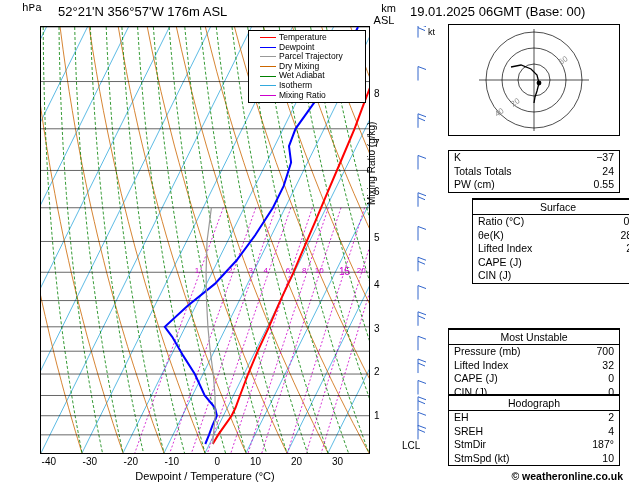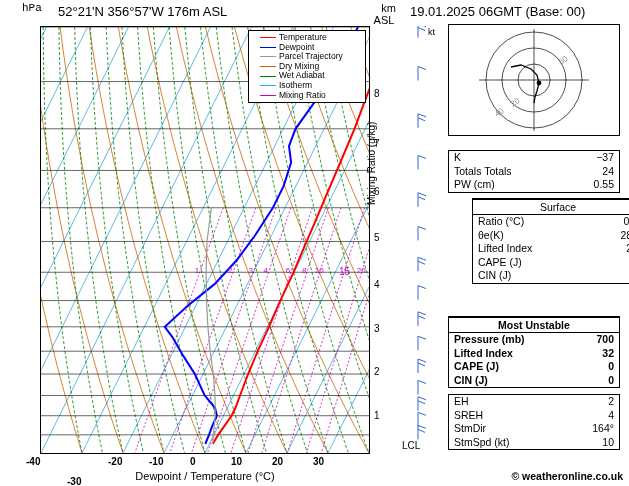--- a/index.html
+++ b/index.html
@@ -8,39 +8,39 @@
   
   #hpa-label{left:22px;top:2px;font-size:11px;color:#000;font-family:Liberation Mono, monospace;}
   #title{left:58px;top:4px;font-size:13px;color:#000;}
   #km-label{left:372px;top:2px;font-size:11px;color:#000;text-align:right;width:24px;}
   #asl-label{left:372px;top:14px;font-size:11px;color:#000;text-align:center;width:24px;}
   #right-title{left:410px;top:4px;font-size:13px;color:#000;}
   
   #plot{left:40px;top:26px;width:330px;height:428px;border:1px solid #000;box-sizing:border-box;background:#fff;overflow:hidden;}
   #plotsvg{position:absolute;left:0;top:0;}
   .kmlab{position:absolute;left:374px;font-size:10px;color:#000;text-align:left;width:26px;}
-  .xlab{position:absolute;top:456px;font-size:10px;color:#000;text-align:left;width:30px;font-weight:bold;}
+  .xlab{position:absolute;top:456px;font-size:10px;color:#000;text-align:right;width:30px;}
   #xaxis-title{left:40px;top:470px;width:330px;text-align:center;font-size:11px;color:#000;}
   #mixratio-title{position:absolute;left:366px;top:205px;width:100px;font-size:10px;color:#000;
       transform:rotate(-90deg);transform-origin:0 0;white-space:nowrap;}
   
   #legend{left:248px;top:30px;width:118px;background:#fff;border:1px solid #000;padding:2px 11px;box-sizing:border-box;}
   #legend div{font-size:8.5px;line-height:9.6px;color:#000;white-space:nowrap;display:flex;align-items:center;}
   #legend i{display:inline-block;width:16px;height:0;border-top:1.6px solid #000;margin-right:3px;}
   
   #hodo{left:448px;top:24px;width:172px;height:112px;border:1px solid #000;box-sizing:border-box;background:#fff;}
   #kt-label{left:428px;top:27px;font-size:9px;color:#000;}
   
   .tbl{position:absolute;left:448px;width:172px;border:1px solid #000;box-sizing:border-box;background:#fff;}
   .row{display:flex;justify-content:space-between;font-size:10.5px;line-height:13.5px;padding:0 5px;color:#000;}
   .row .v{text-align:right;min-width:34px;}
   .sect{text-align:center;font-size:10.5px;line-height:14px;color:#000;border-top:1px solid #000;border-bottom:1px solid #000;}
   #t1{top:150px;}
   #t2{top:198px;margin-left:24px;}
-  #t3{top:316px;font-weight:bold;}
+  #t3{top:328px;}
   #t4{top:394px;}
   
   #windcol{left:396px;top:26px;width:44px;height:428px;}
   #copyright{right:6px;top:470px;font-size:10.5px;color:#000;font-weight:bold;}
 </style>
 </head>
 <body>
 
 <div class="abs" id="hpa-label">hPa</div>
 <div class="abs" id="title">52°21'N 356°57'W 176m ASL</div>
@@ -189,21 +189,21 @@
     <div class="kmlab" style="top: 365.827px;">2</div>
     <div class="kmlab" style="top: 323.317px;">3</div>
     <div class="kmlab" style="top: 278.997px;">4</div>
     <div class="kmlab" style="top: 232.237px;">5</div>
     <div class="kmlab" style="top: 185.823px;">6</div>
     <div class="kmlab" style="top: 138.365px;">7</div>
     <div class="kmlab" style="top: 88.4469px;">8</div>
   </div>
 <div class="abs" id="xticks">
     <div class="xlab" style="left: 26px;">-40</div>
-    <div class="xlab" style="left: 67px; margin-top: 20px;">-30</div>
+    <div class="xlab" style="left: 67px;">-30</div>
     <div class="xlab" style="left: 108px;">-20</div>
     <div class="xlab" style="left: 149px;">-10</div>
     <div class="xlab" style="left: 190px;">0</div>
     <div class="xlab" style="left: 231px;">10</div>
     <div class="xlab" style="left: 272px;">20</div>
     <div class="xlab" style="left: 313px;">30</div>
   </div>
 <div class="abs" id="xaxis-title">Dewpoint / Temperature (°C)</div>
 <div id="mixratio-title">Mixing Ratio (g/kg)</div>
 
@@ -381,31 +381,32 @@
     <div class="row">
       <span>CAPE (J)</span>
       <span class="v">0</span>
     </div>
     <div class="row">
       <span>CIN (J)</span>
       <span class="v">0</span>
     </div>
   </div>
 <div class="tbl" id="t4">
+    <div class="sect">Hodograph</div>
     <div class="row">
       <span>EH</span>
       <span class="v">2</span>
     </div>
     <div class="row">
       <span>SREH</span>
       <span class="v">4</span>
     </div>
     <div class="row">
       <span>StmDir</span>
-      <span class="v">164°</span>
+      <span class="v">187°</span>
     </div>
     <div class="row">
       <span>StmSpd (kt)</span>
       <span class="v">10</span>
     </div>
   </div>
 
 <div class="abs" id="copyright">© weatheronline.co.uk</div>
 
 </body></html>

